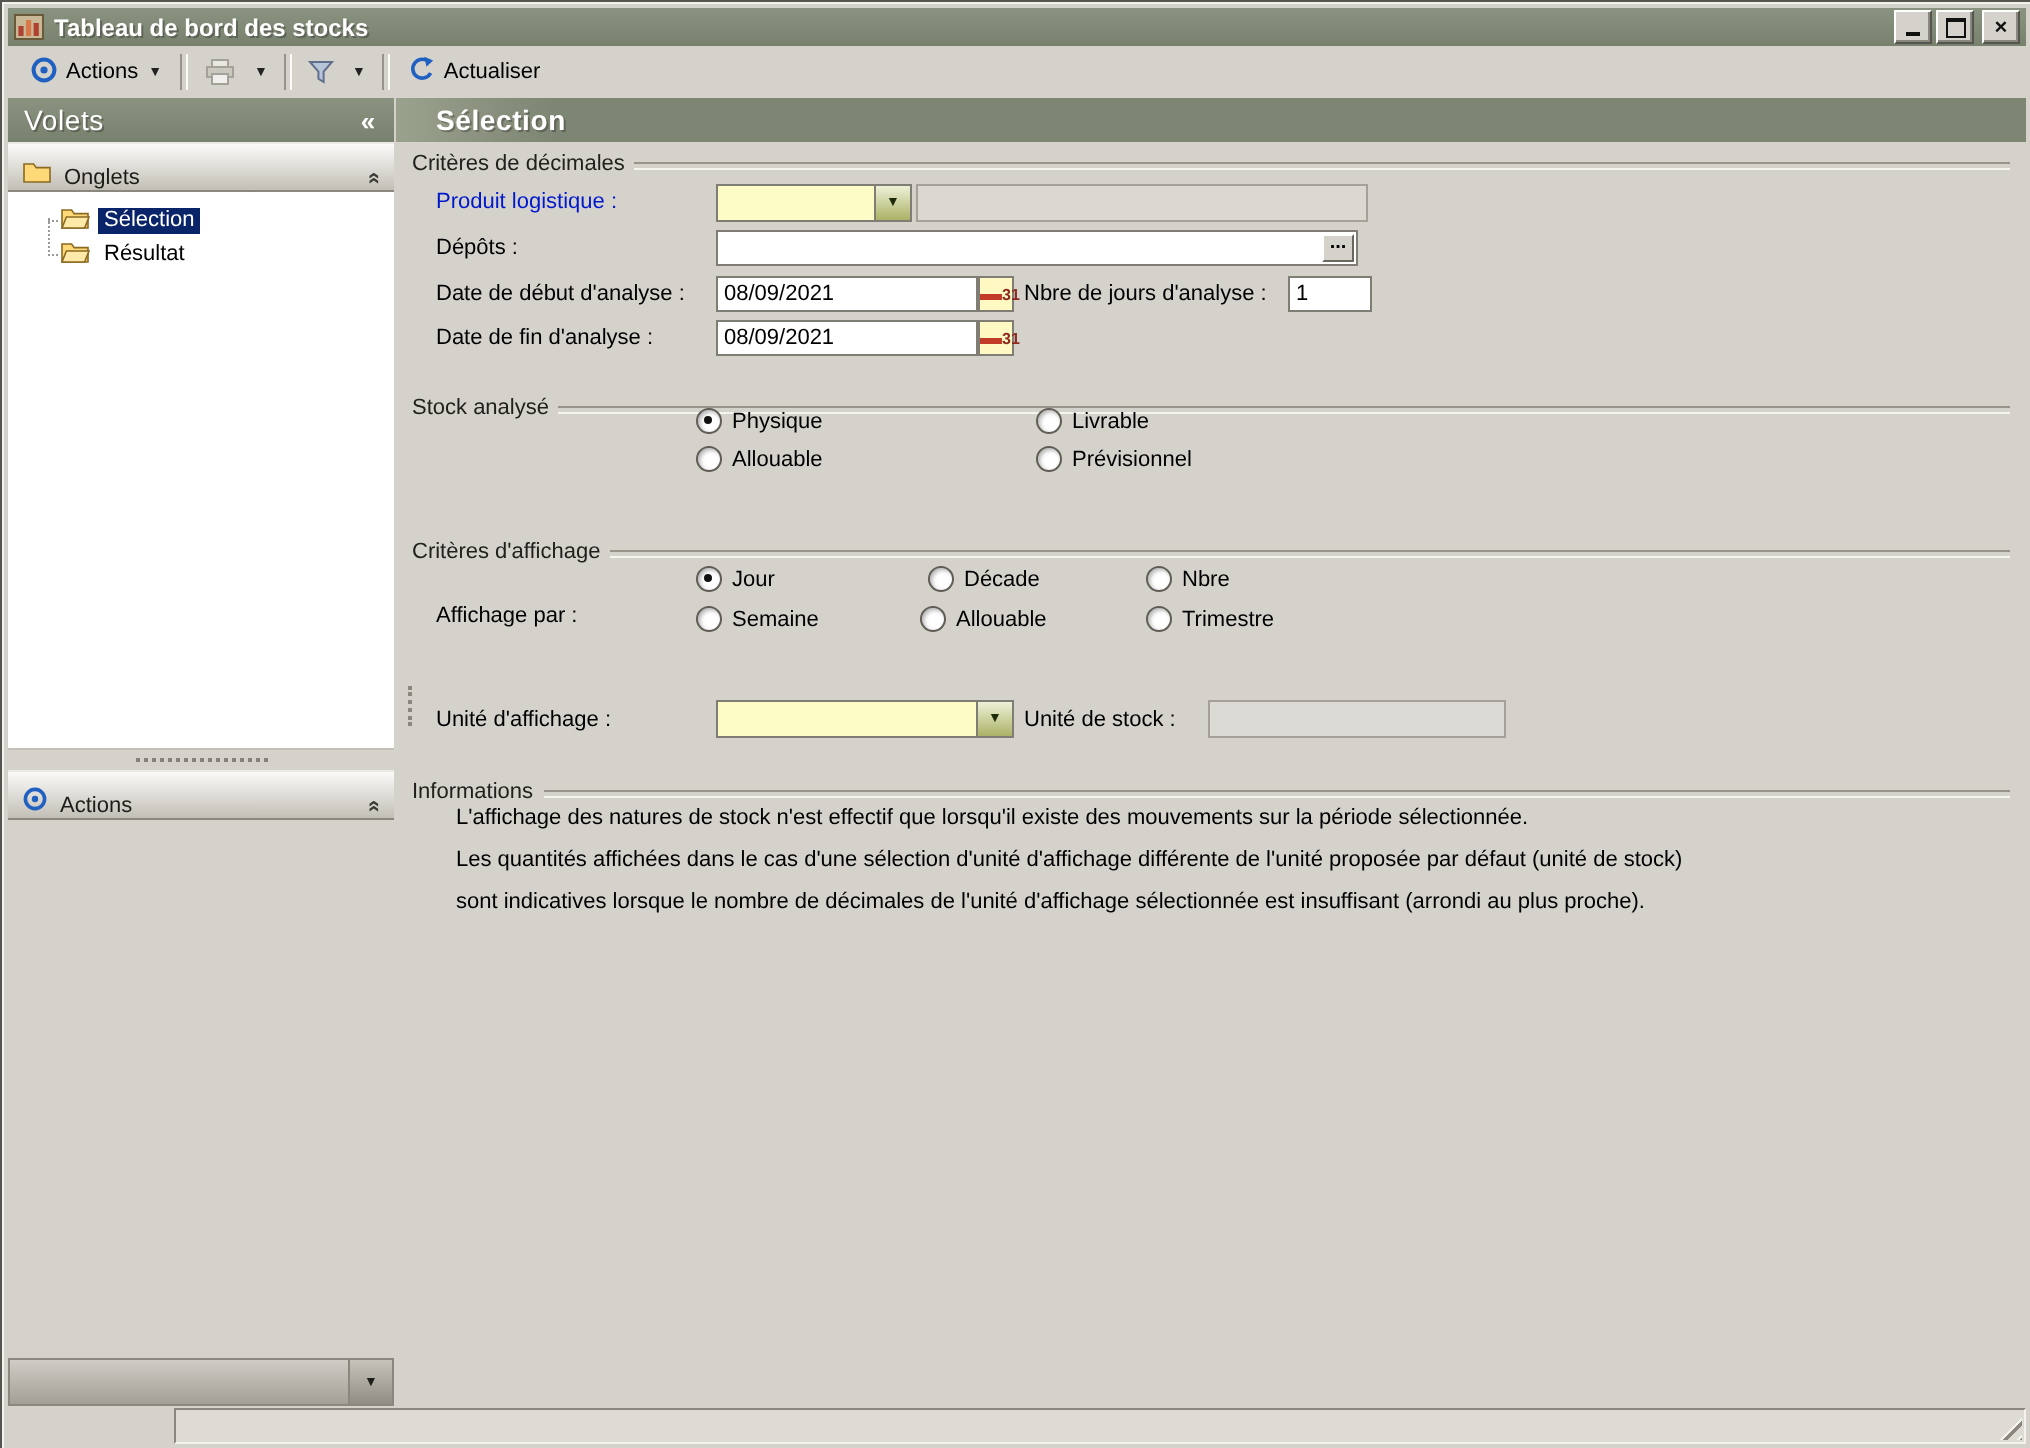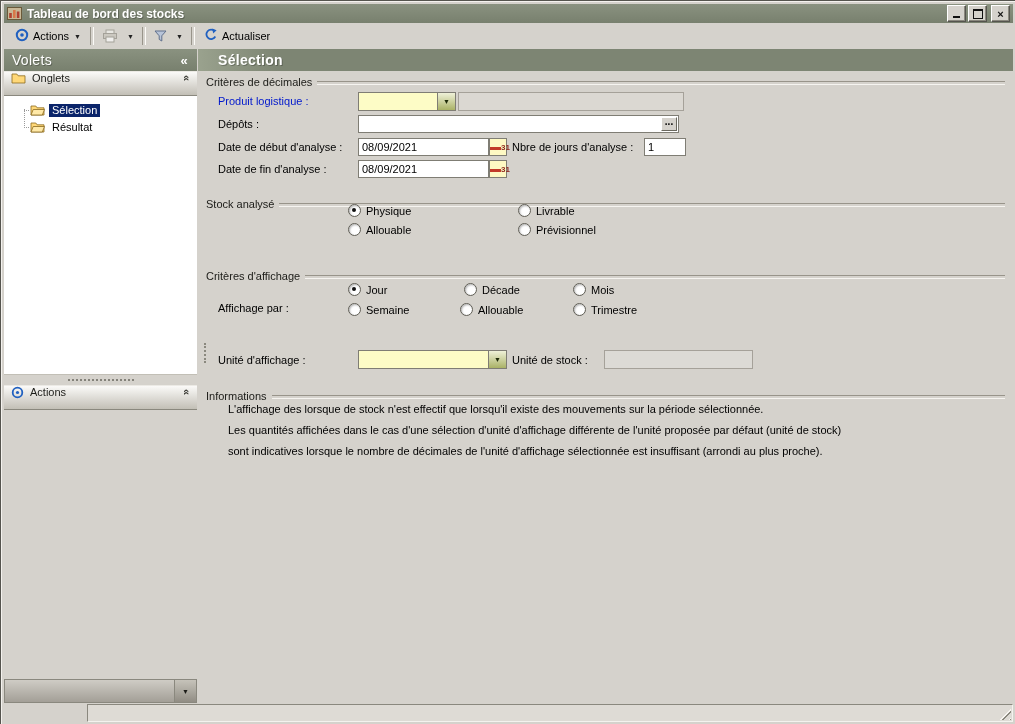--- a/index.html
+++ b/index.html
@@ -27,21 +27,21 @@
   .tb-sep{width:2px;height:18px;border-left:1px solid #98948a;border-right:1px solid #fbfaf7;margin:0 4px;flex:none;}
   .tb-split{display:flex;align-items:stretch;height:22px;}
   .tb-split .part{display:flex;align-items:center;padding:0 4px;}
 
   
   .sidebar{position:absolute;left:3px;top:48px;width:193px;bottom:21px;display:flex;flex-direction:column;background:#d5d2cc;}
   .sidebar-header{height:22px;flex:none;background:linear-gradient(to bottom,#8a9280,#78806e);color:#fff;
     display:flex;align-items:center;padding:0 4px 0 8px;}
   .sidebar-title{font-weight:normal;font-size:14px;flex:1;letter-spacing:.3px;text-shadow:1px 1px 0 rgba(0,0,0,.25);}
   .collapse-btn{color:#fff;font-size:13px;font-weight:bold;width:18px;text-align:center;cursor:default;}
-  .section-bar{height:23px;flex:none;display:flex;align-items:flex-start;gap:6px;padding:0 7px;
+  .section-bar{height:23px;flex:none;display:flex;align-items:flex-end;gap:6px;padding:0 7px;
     background:linear-gradient(to bottom,#fbfaf8,#c2bfb6);border-top:1px solid #eceae5;border-bottom:1px solid #8a887e;cursor:default;}
   .section-label{font-size:11px;color:#1c1c18;flex:1;}
   .section-chevron{display:inline-block;transform:rotate(90deg);font-size:11px;color:#3a3a34;font-weight:bold;}
   .tree{flex:none;height:272px;background:#fff;position:relative;padding-top:6px;border-bottom:1px solid #c2bfb6;}
   .tree-item{position:relative;height:17px;display:flex;align-items:center;padding-left:26px;gap:4px;cursor:default;}
   .tree-item::before{content:"";position:absolute;left:20px;top:8px;width:5px;border-top:1px dotted #9a9a9a;}
   .tree-vline{position:absolute;left:20px;top:13px;height:17px;border-left:1px dotted #9a9a9a;}
   .tree-label{padding:0 3px;line-height:13px;}
   .tree-label.selected{background:#0a246a;color:#fff;}
   .splitter{flex:none;height:10px;display:flex;align-items:center;justify-content:center;cursor:row-resize;}
@@ -291,21 +291,21 @@
       <div class="radio-item" style="left:150px;top:212px">
         <span class="radio checked"></span>
         <span>Jour</span>
       </div>
       <div class="radio-item" style="left:266px;top:212px">
         <span class="radio"></span>
         <span>Décade</span>
       </div>
       <div class="radio-item" style="left:375px;top:212px">
         <span class="radio"></span>
-        <span>Mois</span>
+        <span>Nbre</span>
       </div>
       <span class="lbl" style="left:20px;top:231px">Affichage par :</span>
       <div class="radio-item" style="left:150px;top:232px">
         <span class="radio"></span>
         <span>Semaine</span>
       </div>
       <div class="radio-item" style="left:262px;top:232px">
         <span class="radio"></span>
         <span>Allouable</span>
       </div>
@@ -325,21 +325,21 @@
       </div>
       <span class="lbl" style="left:314px;top:283px">Unité de stock :</span>
       <div class="ro" style="left:406px;top:279px;width:149px;height:19px;background:#dcdad5">
         <span></span>
       </div>
 
       <div class="group-head" style="top:318px">
         <span class="group-title">Informations</span>
         <span class="group-rule"></span>
       </div>
-      <span class="info-line" style="left:30px;top:332px">L'affichage des lorsque de stock n'est effectif que lorsqu'il existe des mouvements sur la période sélectionnée.</span>
+      <span class="info-line" style="left:30px;top:332px">L'affichage des natures de stock n'est effectif que lorsqu'il existe des mouvements sur la période sélectionnée.</span>
       <span class="info-line" style="left:30px;top:353px">Les quantités affichées dans le cas d'une sélection d'unité d'affichage différente de l'unité proposée par défaut (unité de stock)</span>
       <span class="info-line" style="left:30px;top:374px">sont indicatives lorsque le nombre de décimales de l'unité d'affichage sélectionnée est insuffisant (arrondi au plus proche).</span>
 
     </div>
   </div>
 
   <div class="statusbar">
     <div class="status-left"></div>
     <div class="status-main">
       <span class="grip"></span>

